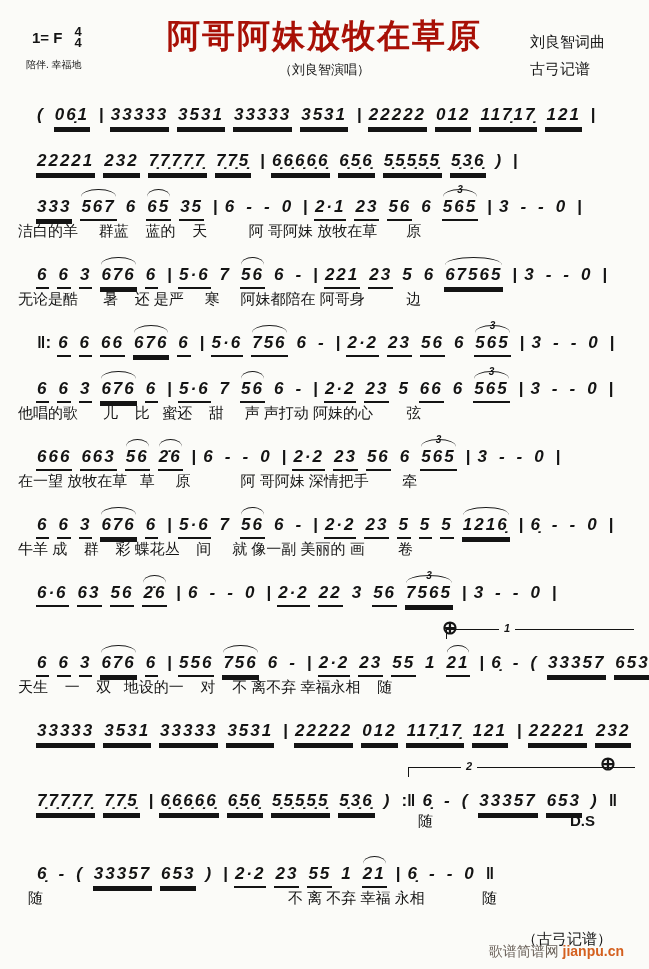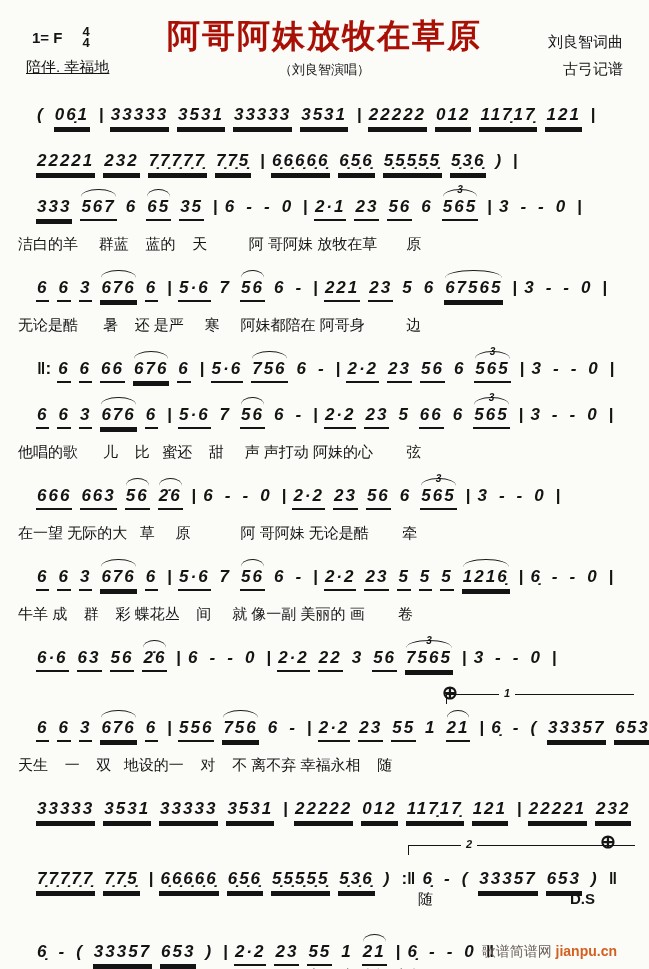--- a/index.html
+++ b/index.html
@@ -1,51 +1,51 @@
 <!DOCTYPE html>
 <html><head>
 <meta charset="utf-8">
 <style>
   html,body{margin:0;padding:0;background:#fbfbf8;}
   .page{position:relative;width:649px;height:969px;background:#fbfbf8;overflow:hidden;
         font-family:"Liberation Sans",sans-serif;color:#141414;}
   
   .header{position:relative;height:90px;}
-  .keysig{position:absolute;left:32px;top:26px;font-size:15px;font-weight:bold;display:flex;align-items:center;gap:20px;}
+  .keysig{position:absolute;left:32px;top:26px;font-size:15px;font-weight:bold;display:flex;align-items:center;gap:12px;}
   .meter{display:flex;flex-direction:column;font-size:13px;line-height:11px;font-weight:bold;text-align:center;}
-  .accomp{position:absolute;left:26px;top:58px;font-size:15px;text-decoration:underline;}
+  .accomp{position:absolute;left:26px;top:58px;font-size:10px;}
   .title{position:absolute;left:0;right:0;top:14px;text-align:center;font-size:33px;font-weight:bold;letter-spacing:2px;}
   .subtitle{position:absolute;left:0;right:0;top:61px;text-align:center;font-size:13px;}
-  .credits{position:absolute;right:26px;top:28px;text-align:right;font-size:15px;line-height:27px;}
+  .credits{position:absolute;right:44px;top:28px;font-size:15px;line-height:27px;}
   
   .score{padding:4px 16px 0 16px;}
   .system{position:relative;margin-bottom:13px;}
   .system.padded{padding-top:24px;}
   .system.mlyr{margin-bottom:40px;}
   .notes{padding-top:11px;font-size:17px;line-height:20px;white-space:nowrap;margin-left:20px;}
   .tok{display:inline-block;position:relative;font-weight:bold;font-style:italic;
        letter-spacing:2px;margin-right:8px;padding:0 1px 2px 1px;}
   .tok.bar{font-style:normal;letter-spacing:0;margin:0 5px 0 0;padding:0 1px;font-weight:bold;}
   .tok.rep,.tok.final{font-weight:900;}
   .u1{box-shadow:0 2px 0 0 #141414;}
   .u2{box-shadow:0 2px 0 0 #141414,0 5px 0 0 #141414;}
   .arc::before{content:"";position:absolute;left:1px;right:1px;top:-8px;height:7px;
        border-top:1.5px solid #1a1a1a;border-radius:50% 50% 0 0 / 100% 100% 0 0;}
   .tri::after{content:attr(data-tri);position:absolute;top:-17px;left:50%;transform:translateX(-50%);
        font-size:10px;font-style:italic;letter-spacing:0;}
-  .lyrics{white-space:pre;font-size:15px;line-height:20px;margin-top:15px;padding-left:2px;}
+  .lyrics{white-space:pre;font-size:15px;line-height:20px;margin-top:2px;padding-left:2px;}
   .mark{position:absolute;white-space:pre;}
   .mark.coda{font-size:19px;font-weight:bold;}
   .mark.ds{font-size:15px;font-weight:bold;}
   .mark.lyr{font-size:15px;}
   .bracket{position:absolute;top:11px;height:9px;border-top:1.5px solid #141414;border-left:1.5px solid #141414;}
   .blabel{position:absolute;top:-9px;left:52px;background:#fbfbf8;padding:0 5px;
        font-size:11px;font-style:italic;font-weight:bold;line-height:15px;}
   
-  .footer{position:absolute;right:32px;bottom:8px;font-size:14px;text-align:center;}
+  .footer{position:absolute;right:25px;bottom:8px;font-size:14px;text-align:center;}
   .footer .site{color:#6b625a;}
   .footer .domain{font-weight:bold;}
 </style>
 </head>
 <body>
 
 <div class="page">
 
   <div class="header">
     <div class="keysig">
@@ -81,21 +81,21 @@
       </div>
       <div class="system">
         <div class="notes"><span class="tok u0 bar rep">‖:</span><span class="tok u1">6</span><span class="tok u1">6</span><span class="tok u1">66</span><span class="tok u2 arc">676</span><span class="tok u1">6</span><span class="tok u0 bar">|</span><span class="tok u1">5·6</span><span class="tok u1 arc">756</span><span class="tok u0">6</span><span class="tok u0">-</span><span class="tok u0 bar">|</span><span class="tok u1">2·2</span><span class="tok u1">23</span><span class="tok u1">56</span><span class="tok u0">6</span><span class="tok u1 arc tri" data-tri="3">565</span><span class="tok u0 bar">|</span><span class="tok u0">3</span><span class="tok u0">-</span><span class="tok u0">-</span><span class="tok u0">0</span><span class="tok u0 bar">|</span></div>
       </div>
       <div class="system">
         <div class="notes"><span class="tok u1">6</span><span class="tok u1">6</span><span class="tok u1">3</span><span class="tok u2 arc">676</span><span class="tok u1">6</span><span class="tok u0 bar">|</span><span class="tok u1">5·6</span><span class="tok u0">7</span><span class="tok u1 arc">56</span><span class="tok u0">6</span><span class="tok u0">-</span><span class="tok u0 bar">|</span><span class="tok u1">2·2</span><span class="tok u1">23</span><span class="tok u0">5</span><span class="tok u1">66</span><span class="tok u0">6</span><span class="tok u1 arc tri" data-tri="3">565</span><span class="tok u0 bar">|</span><span class="tok u0">3</span><span class="tok u0">-</span><span class="tok u0">-</span><span class="tok u0">0</span><span class="tok u0 bar">|</span></div>
         <div class="lyrics">他唱的歌      儿    比   蜜还    甜     声 声打动 阿妹的心        弦</div>
       </div>
       <div class="system">
         <div class="notes"><span class="tok u1">666</span><span class="tok u1">663</span><span class="tok u1 arc">56</span><span class="tok u1 arc">2̇6</span><span class="tok u0 bar">|</span><span class="tok u0">6</span><span class="tok u0">-</span><span class="tok u0">-</span><span class="tok u0">0</span><span class="tok u0 bar">|</span><span class="tok u1">2·2</span><span class="tok u1">23</span><span class="tok u1">56</span><span class="tok u0">6</span><span class="tok u1 arc tri" data-tri="3">565</span><span class="tok u0 bar">|</span><span class="tok u0">3</span><span class="tok u0">-</span><span class="tok u0">-</span><span class="tok u0">0</span><span class="tok u0 bar">|</span></div>
-        <div class="lyrics">在一望 无际的大   草     原            阿 哥阿妹 无论是酷        牵</div>
+        <div class="lyrics">在一望 放牧在草   草     原            阿 哥阿妹 深情把手        牵</div>
       </div>
       <div class="system">
         <div class="notes"><span class="tok u1">6</span><span class="tok u1">6</span><span class="tok u1">3</span><span class="tok u2 arc">676</span><span class="tok u1">6</span><span class="tok u0 bar">|</span><span class="tok u1">5·6</span><span class="tok u0">7</span><span class="tok u1 arc">56</span><span class="tok u0">6</span><span class="tok u0">-</span><span class="tok u0 bar">|</span><span class="tok u1">2·2</span><span class="tok u1">23</span><span class="tok u1">5</span><span class="tok u1">5</span><span class="tok u1">5</span><span class="tok u2 arc">1216̣</span><span class="tok u0 bar">|</span><span class="tok u0">6̣</span><span class="tok u0">-</span><span class="tok u0">-</span><span class="tok u0">0</span><span class="tok u0 bar">|</span></div>
         <div class="lyrics">牛羊 成    群    彩 蝶花丛    间     就 像一副 美丽的 画        卷</div>
       </div>
       <div class="system">
         <div class="notes"><span class="tok u1">6·6</span><span class="tok u1">63</span><span class="tok u1">56</span><span class="tok u1 arc">2̇6</span><span class="tok u0 bar">|</span><span class="tok u0">6</span><span class="tok u0">-</span><span class="tok u0">-</span><span class="tok u0">0</span><span class="tok u0 bar">|</span><span class="tok u1">2·2</span><span class="tok u1">22</span><span class="tok u0">3</span><span class="tok u1">56</span><span class="tok u2 arc tri" data-tri="3">7565</span><span class="tok u0 bar">|</span><span class="tok u0">3</span><span class="tok u0">-</span><span class="tok u0">-</span><span class="tok u0">0</span><span class="tok u0 bar">|</span></div>
       </div>
       <div class="system padded">
         <div class="bracket" style="left: 430px; width: 187px;">

